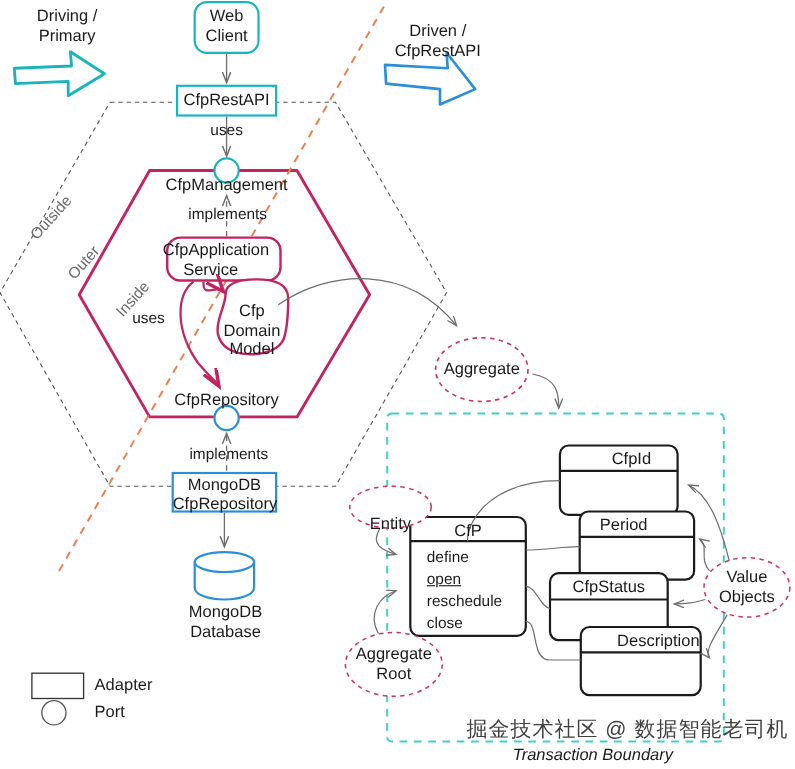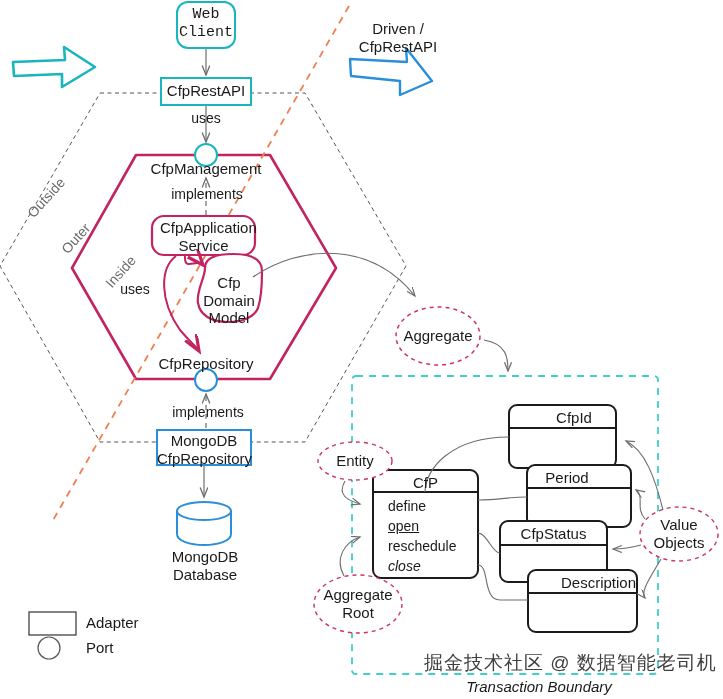--- a/index.html
+++ b/index.html
@@ -128,36 +128,38 @@
     <ellipse cx="358" cy="604" rx="44" ry="29" fill="#fff" stroke="#c9365e" stroke-width="1.4" stroke-dasharray="4,4"></ellipse>
     <path d="M344,576 C334,558 345,542 360,537" fill="none" stroke="#6d6d6d" stroke-width="1.1" marker-end="url(#ah-grey)"></path>
 
     <ellipse cx="679" cy="534" rx="39" ry="27" fill="#fff" stroke="#c9365e" stroke-width="1.4" stroke-dasharray="4,4"></ellipse>
     <path d="M663,510 C655,478 645,450 626,441" fill="none" stroke="#6d6d6d" stroke-width="1.1" marker-end="url(#ah-grey)"></path>
     <path d="M645,519 C635,508 645,496 636,490" fill="none" stroke="#6d6d6d" stroke-width="1.1" marker-end="url(#ah-grey)"></path>
     <path d="M641,545 C630,548 625,549 613,549" fill="none" stroke="#6d6d6d" stroke-width="1.1" marker-end="url(#ah-grey)"></path>
     <path d="M661,559 C650,578 640,592 645,598" fill="none" stroke="#6d6d6d" stroke-width="1.1" marker-end="url(#ah-grey)"></path>
   </svg>
 
+  <div class="lbl t15 ctr" style="left:6px;top:6px;width:110px;">Driving /
+Primary</div>
 
   <div class="lbl t15 ctr" style="left:338px;top:20px;width:120px;">Driven /
 CfpRestAPI</div>
 
-  <div class="lbl t15 ctr" style="left:177px;top:6px;width:58px;font-family:Liberation Mono, monospace;">Web
+  <div class="lbl t15 ctr" style="left:177px;top:6px;width:58px;">Web
 Client</div>
 
   <div class="lbl t15 ctr" style="left:161px;top:82px;width:90px;">CfpRestAPI</div>
 
   <div class="lbl t14 ctr" style="left:176px;top:110px;width:60px;">uses</div>
 
   <div class="lbl t15 ctr" style="left:140px;top:160px;width:132px;">CfpManagement</div>
 
   <div class="lbl t14 ctr" style="left:160px;top:186px;width:94px;">implements</div>
 
-  <div class="lbl t15 ctr" style="left:160px;top:219px;width:87px;">CfpApplication
+  <div class="lbl t15 ctr" style="left:148px;top:219px;width:87px;">CfpApplication
 Service</div>
 
   <div class="lbl t15 ctr" style="left:198px;top:274px;width:62px;">Cfp
 Domain
 Model</div>
 
   <div class="lbl t14 ctr" style="left:112px;top:281px;width:46px;">uses</div>
 
   <div class="lbl t15 ctr" style="left:148px;top:355px;width:116px;">CfpRepository</div>
 
@@ -171,35 +173,35 @@
 
   <div class="rot-out" style="left:24px;top:210px;">Outside</div>
   <div class="rot-out" style="left:58px;top:246px;">Outer</div>
   <div class="rot-out" style="left:102px;top:280px;">Inside</div>
 
   <div class="lbl t15" style="left:86px;top:614px;">Adapter</div>
   <div class="lbl t15" style="left:86px;top:639px;">Port</div>
 
   <div class="lbl t15 ctr" style="left:396px;top:327px;width:84px;">Aggregate</div>
 
-  <div class="lbl t15 ctr" style="left:325px;top:452px;width:60px;text-align:center;">Entity</div>
+  <div class="lbl t15 ctr" style="left:325px;top:468px;width:60px;text-align:center;">Entity</div>
 
   <div class="lbl t15 ctr" style="left:314px;top:586px;width:88px;">Aggregate
 Root</div>
 
   <div class="lbl t15 ctr" style="left:643px;top:516px;width:72px;">Value
 Objects</div>
 
   <div class="lbl t15 ctr" style="left:444px;top:678px;width:190px;font-style:italic;">Transaction Boundary</div>
 
   <div class="lbl t15 ctr" style="left:373px;top:474px;width:105px;">CfP</div>
   <div class="lbl t14" style="left:388px;top:498px;">define</div>
   <div class="lbl t14" style="left:388px;top:518px;text-decoration:underline;">open</div>
   <div class="lbl t14" style="left:388px;top:538px;">reschedule</div>
-  <div class="lbl t14" style="left:388px;top:558px;font-style:italic;">close</div>
+  <div class="lbl t14" style="left:388px;top:558px;">close</div>
 
   <div class="lbl t15 ctr" style="left:509px;top:409px;width:130px;">CfpId</div>
   <div class="lbl t15 ctr" style="left:527px;top:469px;width:80px;">Period</div>
   <div class="lbl t15 ctr" style="left:500px;top:525px;width:107px;">CfpStatus</div>
   <div class="lbl t15 ctr" style="left:528px;top:574px;width:109px;padding-left:16px;">Description</div>
 
   <div class="wm" style="left:424px;top:650px;">掘金技术社区 @ 数据智能老司机</div>
 
 </div>
 

